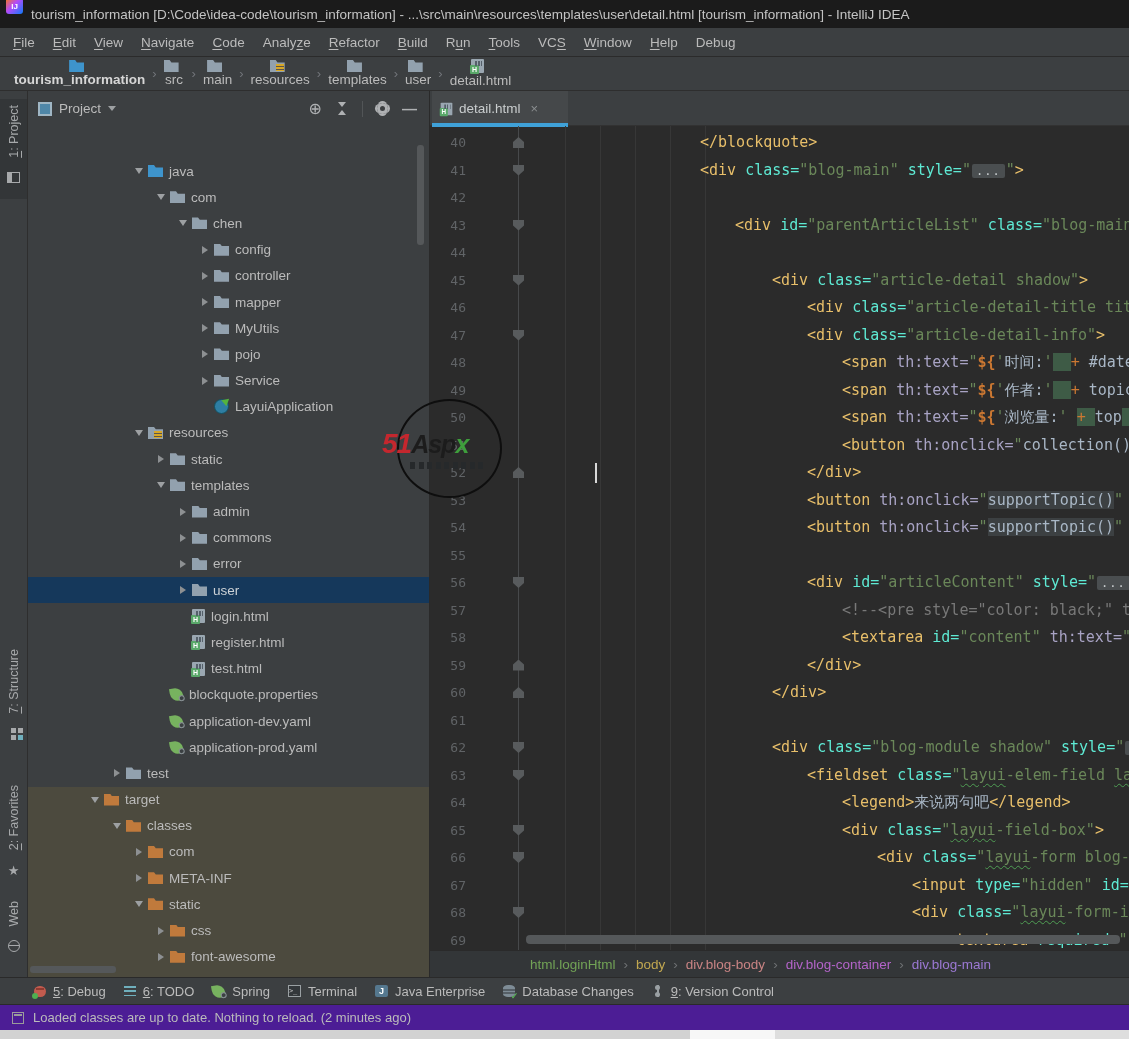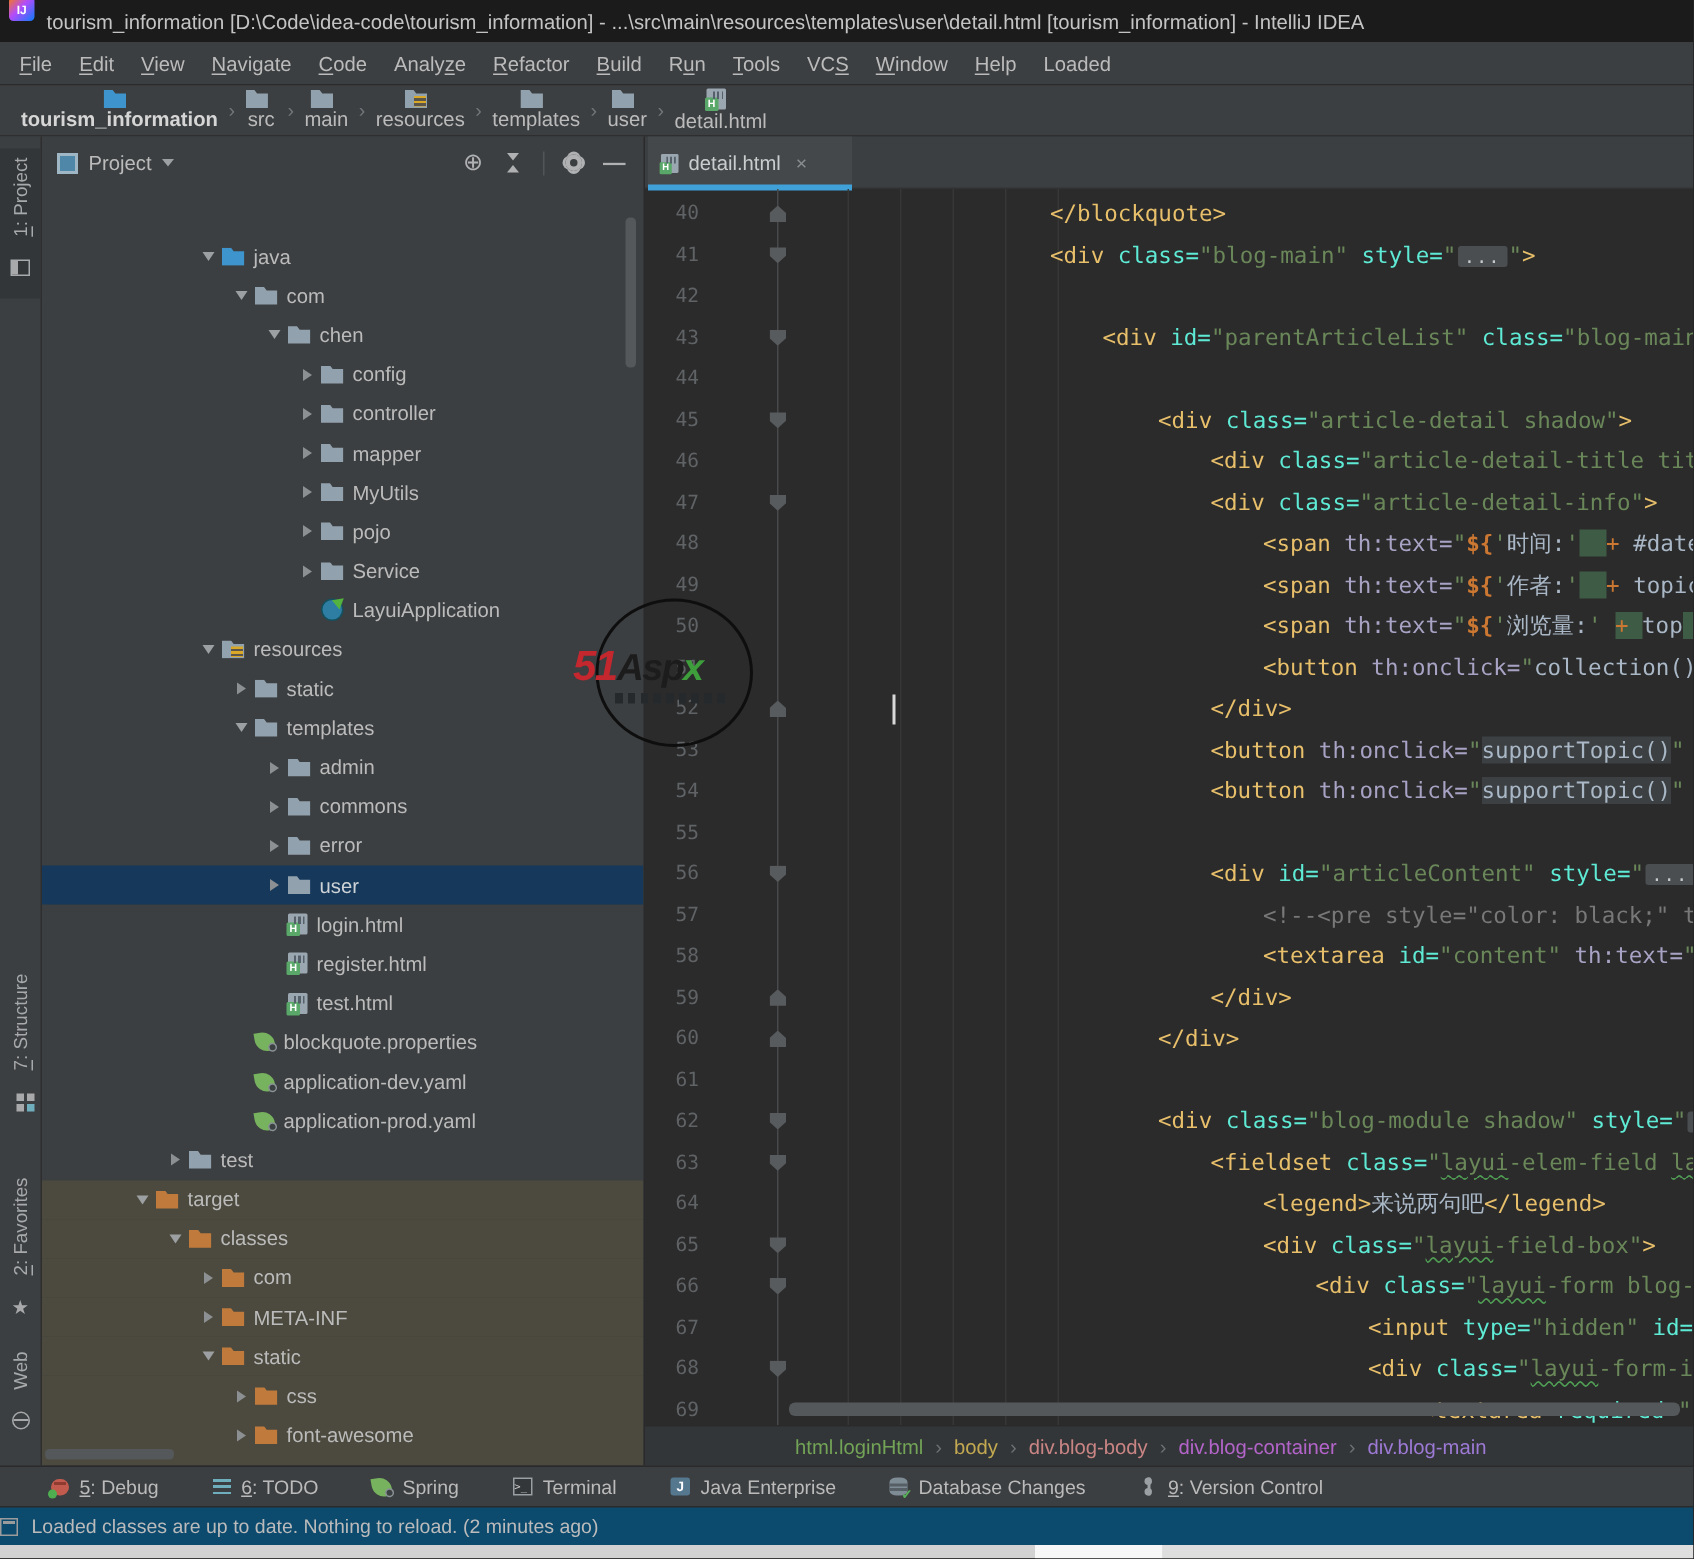--- a/index.html
+++ b/index.html
@@ -152,25 +152,25 @@
   .ecrumbs{position:absolute;left:0;top:859px;width:100%;height:27px;background:#333638;
            border-top:1px solid #2a2a2a;display:flex;align-items:center;font-size:13.5px;
            padding-left:100px;box-sizing:border-box;}
   .ecrumbs .sep{color:#6e7173;margin:0 8px;}
   
   .vthumb{position:absolute;right:5px;top:54px;width:7px;height:100px;background:#55585A;border-radius:3px;}
   .hthumb{position:absolute;left:2px;bottom:4px;width:86px;height:7px;background:#55585A;border-radius:3px;}
   
   .twbar{position:absolute;left:0;top:977px;width:1129px;height:27px;background:#3C3F41;
          border-top:1px solid #2a2a2a;display:flex;align-items:center;color:#bbbbbb;
-         font-size:13px;padding-left:34px;box-sizing:border-box;gap:36px;}
+         font-size:13px;padding-left:34px;box-sizing:border-box;gap:18px;}
   .twbar .twi{display:flex;align-items:center;gap:7px;}
-  .statusbar{position:absolute;left:0;top:1004px;width:1129px;height:26px;background:#0c4a6e;
+  .statusbar{position:absolute;left:0;top:1004px;width:1129px;height:26px;background:#4c1d95;
              border-top:1px solid #2a2a2a;display:flex;align-items:center;color:#bbbbbb;
-             font-size:13px;box-sizing:border-box;gap:9px;}
+             font-size:13px;padding-left:12px;box-sizing:border-box;gap:9px;}
   .ic-status{width:12px;height:12px;border:1px solid #9b9b9b;box-sizing:border-box;}
   .ic-status::before{content:"";position:absolute;left:1px;top:1px;right:1px;height:2px;background:#9b9b9b;}
   .deskstrip{position:absolute;left:0;top:1030px;width:1129px;height:9px;background:#d2d2d2;}
   .deskstrip::before{content:"";position:absolute;left:690px;width:85px;height:100%;background:#f7f7f7;}
   .deskstrip::after{content:"";position:absolute;left:775px;right:0;height:100%;background:#dedede;}
   
   .wm{position:absolute;left:394px;top:398px;width:112px;height:100px;z-index:50;pointer-events:none;}
   .wm .circle{position:absolute;left:3px;top:1px;width:101px;height:95px;border:2.5px solid #0e0e0e;
               border-radius:50%;}
   .wm .txt{position:absolute;left:-12px;top:30px;width:140px;white-space:nowrap;
@@ -198,21 +198,21 @@
       <span class="mi"><u>N</u>avigate</span>
       <span class="mi"><u>C</u>ode</span>
       <span class="mi">Analy<u>z</u>e</span>
       <span class="mi"><u>R</u>efactor</span>
       <span class="mi"><u>B</u>uild</span>
       <span class="mi">R<u>u</u>n</span>
       <span class="mi"><u>T</u>ools</span>
       <span class="mi">VC<u>S</u></span>
       <span class="mi"><u>W</u>indow</span>
       <span class="mi"><u>H</u>elp</span>
-      <span class="mi">Loaded</span>
+      <span class="mi">Debug</span>
     </div>
 
   <div class="navbar" id="navbar">
       <span class="bc root">
         <span class="ic ic-folder blue"></span>
         <span>tourism_information</span>
       </span>
       <span class="sep">›</span>
       <span class="bc">
         <span class="ic ic-folder"></span>

